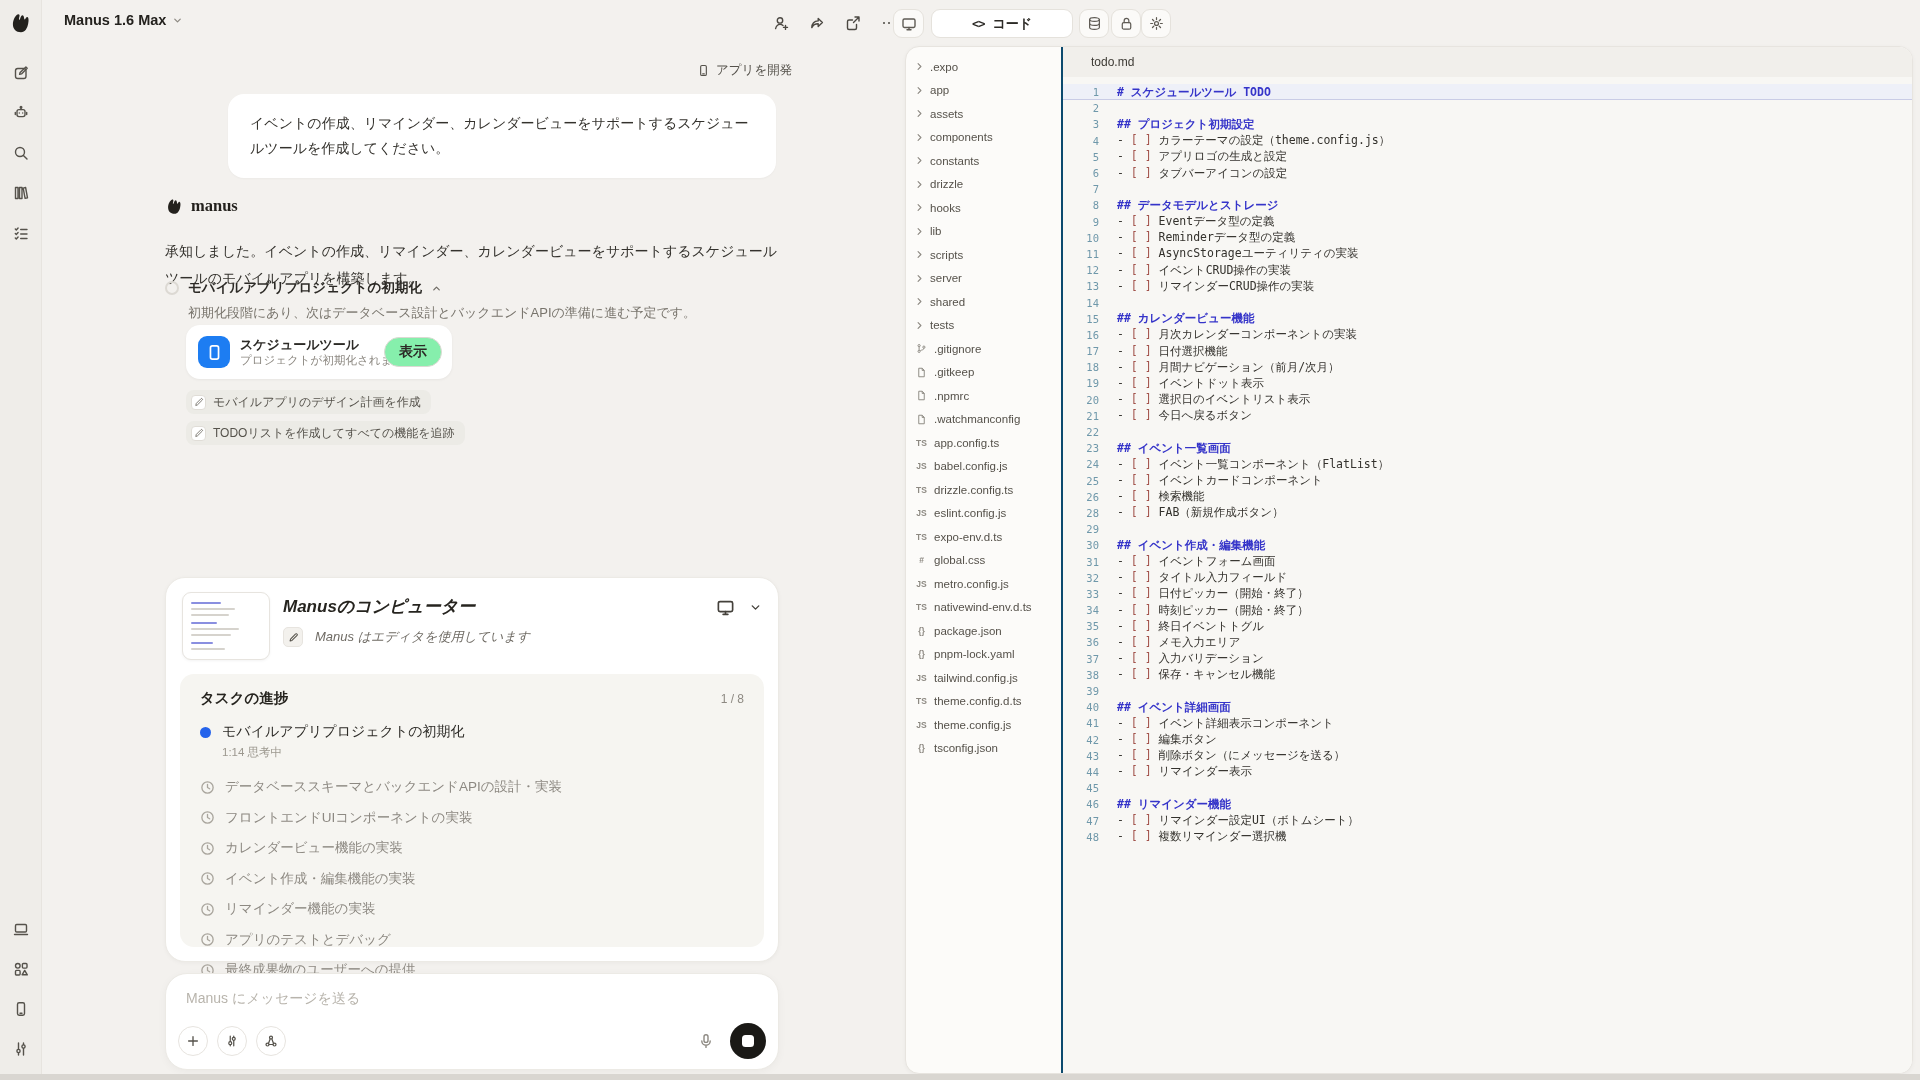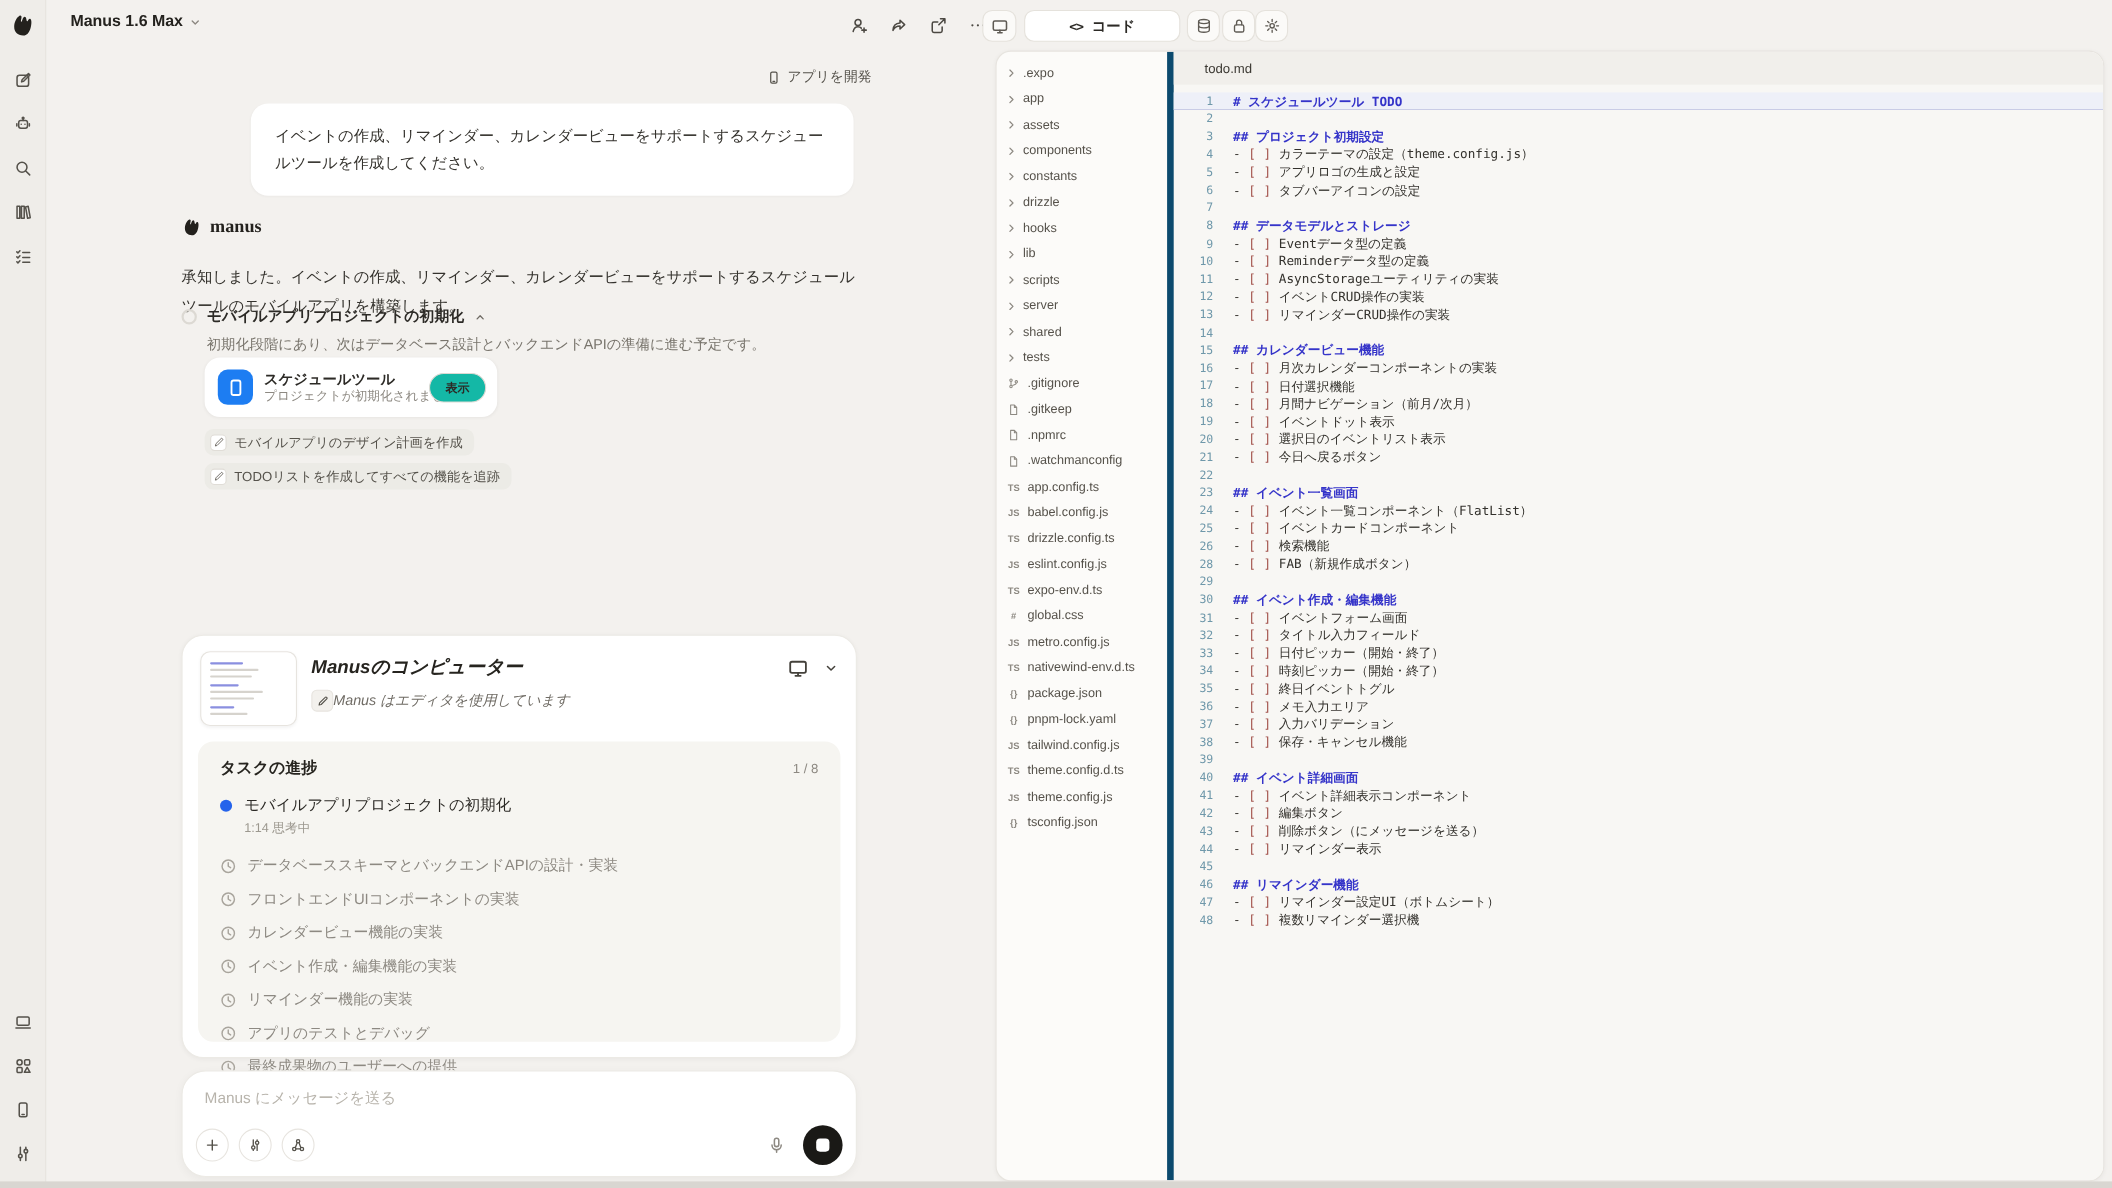--- a/index.html
+++ b/index.html
@@ -36,35 +36,35 @@
   #section-head .stitle { font-size:13.5px; font-weight:700; color:#2c2a26; }
   #section-head .chev { color:#6f6b64; }
 
   #section-note { position:absolute; left:188px; top:304px; font-size:13px; color:#78746c; }
 
   #project-card { position:absolute; left:186px; top:325px; width:266px; height:54px; background:#fff; border-radius:14px; box-shadow:0 1px 3px rgba(0,0,0,.05); display:flex; align-items:center; padding:0 10px 0 12px; gap:10px; }
   #project-card .picon { width:32px; height:32px; border-radius:9px; background:#1d7df2; color:#fff; display:flex; align-items:center; justify-content:center; flex:none; }
   #project-card .pc-title { font-size:13px; font-weight:700; color:#2c2a26; line-height:1.35; white-space:nowrap; }
   #project-card .pc-sub { font-size:11.5px; color:#8d8982; white-space:nowrap; }
   #project-card .pc-body { flex:1; min-width:0; }
-  #show-button { border:1px solid #dcd9d3; background:#14b8a6; border-radius:999px; font-size:11px; font-weight:700; color:#2c2a26; padding:5px 14px; cursor:pointer; font-family:inherit; }
+  #show-button { border:1px solid #dcd9d3; background:#86efac; border-radius:999px; font-size:14px; font-weight:700; color:#2c2a26; padding:5px 14px; cursor:pointer; font-family:inherit; }
 
   .pill { position:absolute; left:186px; height:24px; display:inline-flex; align-items:center; gap:7px; background:#ecebe6; border-radius:8px; padding:0 10px 0 5px; font-size:12px; color:#55524b; cursor:pointer; }
   .pill .pbox { width:15px; height:15px; background:#fff; border:1px solid #e0ddd7; border-radius:4px; display:flex; align-items:center; justify-content:center; color:#6f6b64; }
   #pill-0 { top:390px; } #pill-1 { top:421px; }
 
   
   #computer-card { position:absolute; left:165px; top:577px; width:614px; height:385px; background:#fff; border:1px solid #eceae5; border-radius:20px; box-shadow:0 1px 4px rgba(0,0,0,.04); }
   #cc-head { display:flex; align-items:flex-start; padding:14px 16px 10px 16px; gap:13px; }
   #cc-thumb { width:88px; height:68px; background:#fff; border:1px solid #e7e4df; border-radius:9px; flex:none; position:relative; overflow:hidden; box-shadow:0 1px 3px rgba(0,0,0,.05); }
   .tl { position:absolute; height:2px; border-radius:1px; background:#d6d3cd; }
   .tl.b { background:#8a8fe0; }
   #cc-titlebox { flex:1; padding-top:3px;font-style:italic; }
   #cc-title { font-size:17px; font-weight:700; color:#26241f; }
-  #cc-status { margin-top:9px; display:flex; align-items:center; gap:0; font-size:13px; color:#6f6b64; }
+  #cc-status { margin-top:9px; display:flex; align-items:center; gap:12px; font-size:13px; color:#6f6b64; }
   #cc-status .sbox { width:20px; height:20px; border-radius:5px; background:#f3f1ed; border:1px solid #e7e4df; display:flex; align-items:center; justify-content:center; color:#55524b; }
   #cc-right { display:flex; align-items:center; gap:14px; padding-top:6px; color:#44413b; }
   #cc-right .cbtn { cursor:pointer; }
 
   #task-panel { position:absolute; left:14px; right:14px; top:96px; bottom:14px; background:#f6f5f1; border-radius:14px; padding:15px 20px 10px 20px; }
   #tp-head { display:flex; align-items:center; justify-content:space-between; }
   #tp-title { font-size:14.5px; font-weight:700; color:#26241f; }
   #tp-count { font-size:12px; color:#8d8982; }
   #active-task { margin-top:15px; display:flex; align-items:center; gap:11px; }
   #active-task .dot { width:11px; height:11px; border-radius:50%; background:#2563eb; flex:none; }
@@ -93,21 +93,21 @@
 
   
   #panel { position:absolute; left:905px; top:46px; width:1008px; height:1028px; background:#fcfbf9; border:1px solid #e7e4df; border-radius:14px; overflow:hidden; box-shadow:0 1px 4px rgba(0,0,0,.04); }
   #file-tree { position:absolute; left:0; top:0; bottom:0; width:155px; padding-top:8px; }
   .ft-row { height:23.5px; display:flex; align-items:center; gap:6px; padding-left:9px; font-size:11.5px; color:#55514a; cursor:pointer; white-space:nowrap; }
   .ft-row .fchev { color:#8d8982; }
   .ft-row .fbadge { font-size:8.5px; font-weight:700; color:#8d8982; width:13px; text-align:center; letter-spacing:0; }
   .ft-row .ficon { color:#8d8982; width:13px; display:flex; justify-content:center; }
   #tree-scroll { position:absolute; right:2px; top:10px; width:4px; height:46px; border-radius:2px; background:#ddd9d3; }
 
-  #editor { position:absolute; left:155px; top:0; right:0; bottom:0; background:#f8f7f4; border-left:6px solid #0c4a6e; }
+  #editor { position:absolute; left:155px; top:0; right:0; bottom:0; background:#f8f7f4; border-left:2px solid #0c4a6e; }
   #tab-strip { height:30px; background:#f1efeb; display:flex; align-items:center; padding-left:28px; }
   #tab-name { font-size:12px; color:#3d3a34; }
   #code-area { position:absolute; left:0; right:0; top:30px; bottom:0; padding-top:7px; font-family:"DejaVu Sans Mono", monospace; font-size:11.5px; }
   .cl { height:16.2px; display:flex; align-items:center; white-space:pre; }
   .cl .ln { width:36px; text-align:right; padding-right:0; color:#6f98aa; font-size:10.5px; flex:none; }
   .cl .ct { padding-left:18px; }
   .cl.current { background:#eef0f8; box-shadow:inset 0 -1px 0 #c9cce6; }
   .ct .h { color:#3534c9; font-weight:700; }
   .ct .dash { color:#3f3d38; }
   .ct .br { color:#a2524b; }

